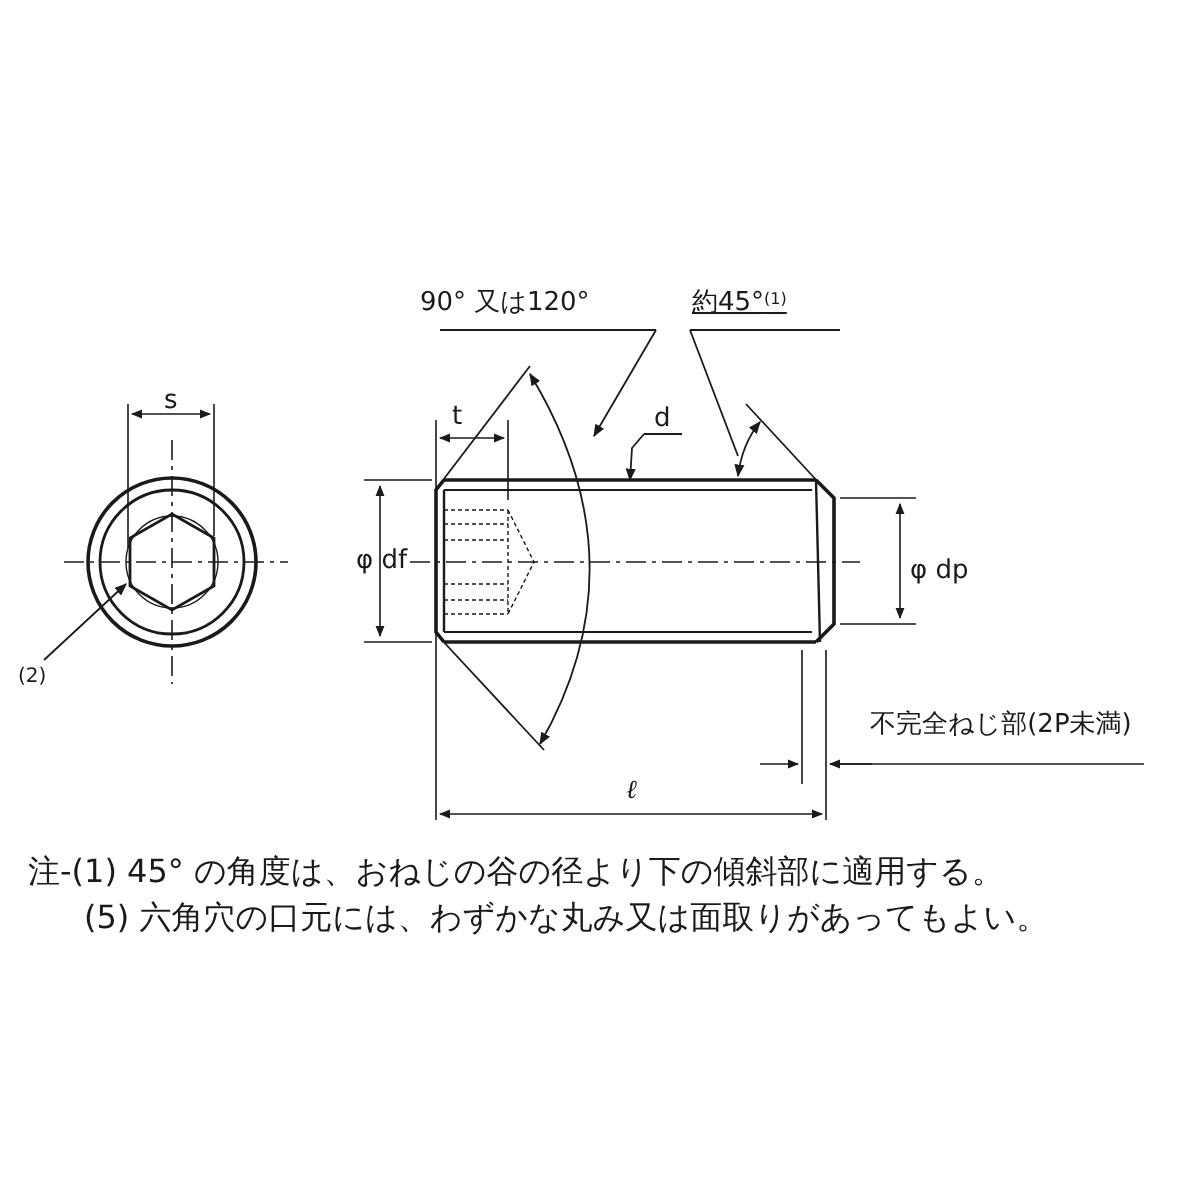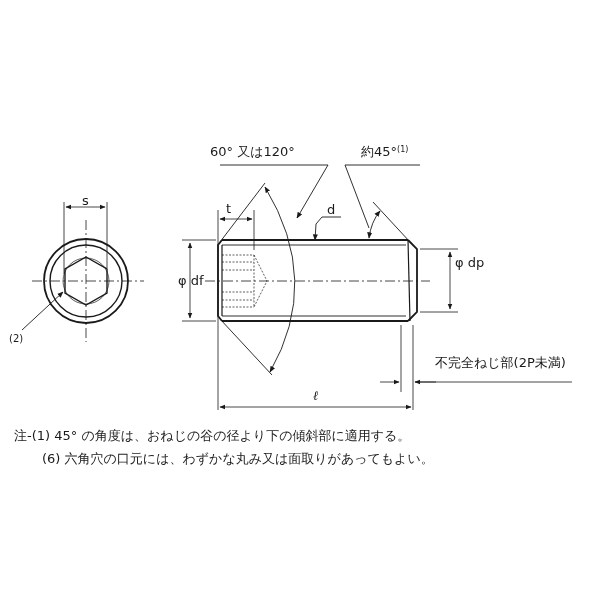--- a/index.html
+++ b/index.html
@@ -1,21 +1,21 @@
 <!DOCTYPE html>
 <html><head>
 <meta charset="utf-8">
 <style>
   html, body { margin: 0; padding: 0; background: #ffffff; }
   body { width: 600px; height: 600px; position: relative; overflow: hidden;
          font-family: "DejaVu Sans", "Liberation Sans", sans-serif; color: #1a1a1a; }
   svg { position: absolute; left: 0; top: 0; }
   .lbl { position: absolute; font-size: 13px; line-height: 14px; white-space: nowrap; color: #1a1a1a; }
   .sup { font-size: 8px; vertical-align: top; position: relative; top: -2px; }
-  .note { position: absolute; font-size: 13px; line-height: 14px; white-space: nowrap; color: #1a1a1a; }
+  .note { position: absolute; font-size: 16px; line-height: 14px; white-space: nowrap; color: #1a1a1a; }
   .italic { font-family: "DejaVu Serif", "Liberation Serif", serif; font-style: italic; }
 </style>
 </head>
 <body>
 
 <svg width="600" height="600" viewBox="0 0 600 600">
   <defs>
     <marker id="arr" viewBox="0 0 10 10" refX="9" refY="5" markerWidth="7" markerHeight="7" orient="auto-start-reverse">
       <path d="M0,1 L10,5 L0,9 z" fill="#1a1a1a"></path>
     </marker>
@@ -101,24 +101,24 @@
     <line x1="436" y1="382" x2="415" y2="382" stroke-width="0.8" marker-end="url(#arr)"></line>
     <line x1="415" y1="382" x2="572" y2="382" stroke-width="0.8"></line>
 
     <line x1="220" y1="407" x2="411" y2="407" stroke-width="0.8" marker-start="url(#arr)" marker-end="url(#arr)"></line>
   </g>
 </svg>
 
 <span class="lbl" style="left:82px; top:194px;">s</span>
 <span class="lbl" style="left:9px; top:332px; font-size:10px;">(2)</span>
 
-<span class="lbl" style="left:210px; top:145px;">60°  又は120°</span>
-<span class="lbl" style="left:361px; top:145px;"><span>約45°</span><span class="sup">(1)</span></span>
+<span class="lbl" style="left:210px; top:145px;">90°  又は120°</span>
+<span class="lbl" style="left:346px; top:145px;text-decoration:underline;"><span>約45°</span><span class="sup">(1)</span></span>
 
 <span class="lbl" style="left:226px; top:202px;">t</span>
 <span class="lbl" style="left:327px; top:203px;">d</span>
 <span class="lbl" style="left:158px; top:274px;margin-left:20px;">φ df</span>
-<span class="lbl" style="left:455px; top:256px;">φ dp</span>
+<span class="lbl" style="left:455px; top:279px;">φ dp</span>
 <span class="lbl italic" style="left:313px; top:389px;">ℓ</span>
 <span class="lbl" style="left:435px; top:356px;">不完全ねじ部(2P未満)</span>
 
 <div class="note" style="left:14px; top:429px;">注-(1) 45° の角度は、おねじの谷の径より下の傾斜部に適用する。</div>
-<div class="note" style="left:42px; top:452px;">(6) 六角穴の口元には、わずかな丸み又は面取りがあってもよい。</div>
+<div class="note" style="left:42px; top:452px;">(5) 六角穴の口元には、わずかな丸み又は面取りがあってもよい。</div>
 
 </body></html>

